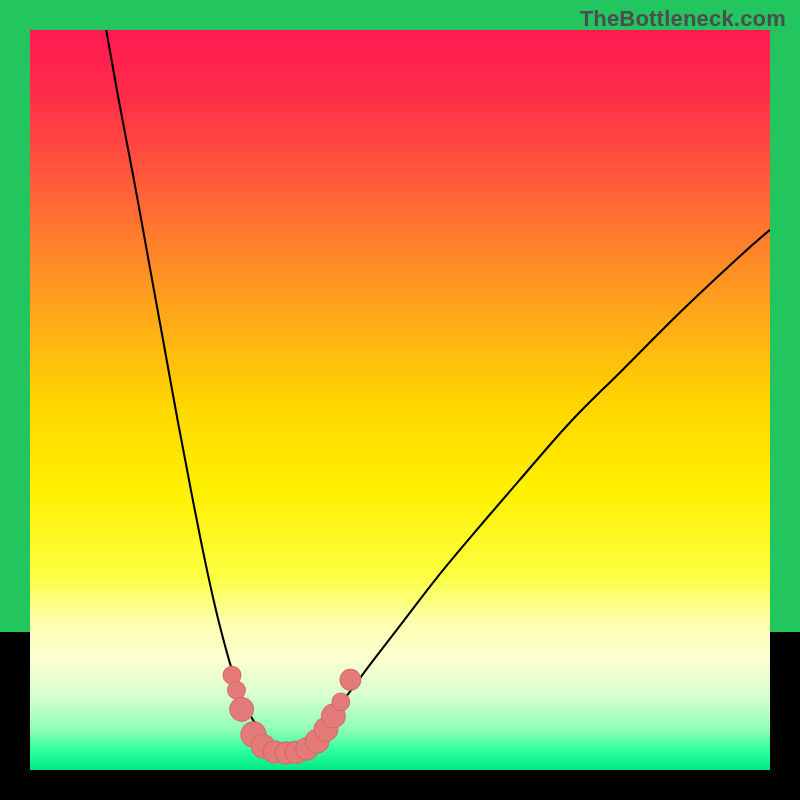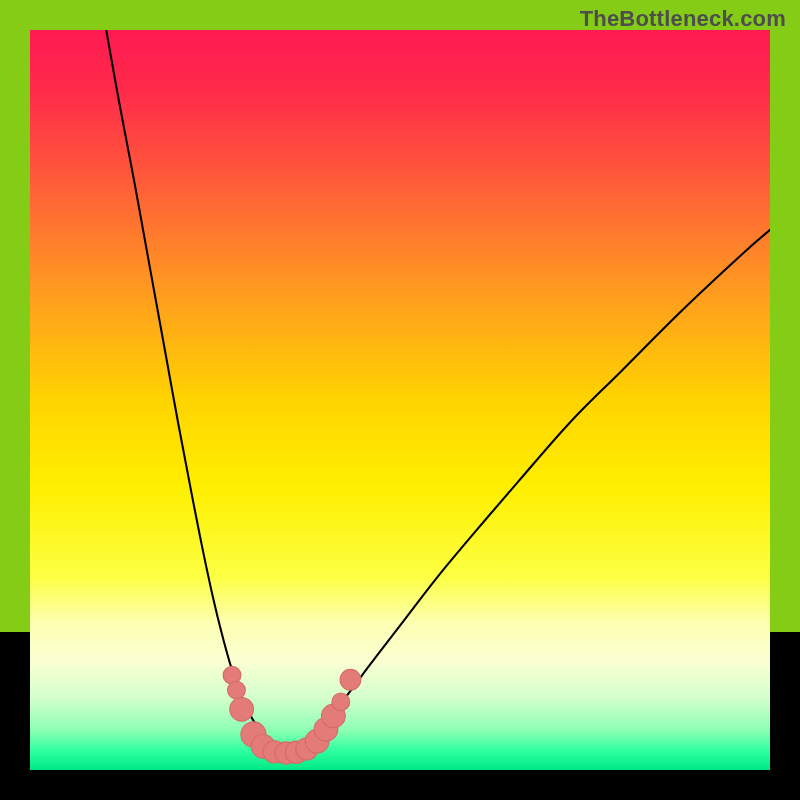--- a/index.html
+++ b/index.html
@@ -9,21 +9,21 @@
     height: 800px;
     overflow: hidden;
     background: #000;
     font-family: Arial, Helvetica, sans-serif;
   }
   .frame {
     position: absolute;
     top: 0; left: 0;
     width: 800px;
     height: 632px;
-    background: #84cc16;
+    background: #22c55e;
   }
   .plot-area {
     position: absolute;
     top: 30px;
     left: 30px;
     width: 740px;
     height: 740px;
     overflow: hidden;
   }
   .gradient-bg {

